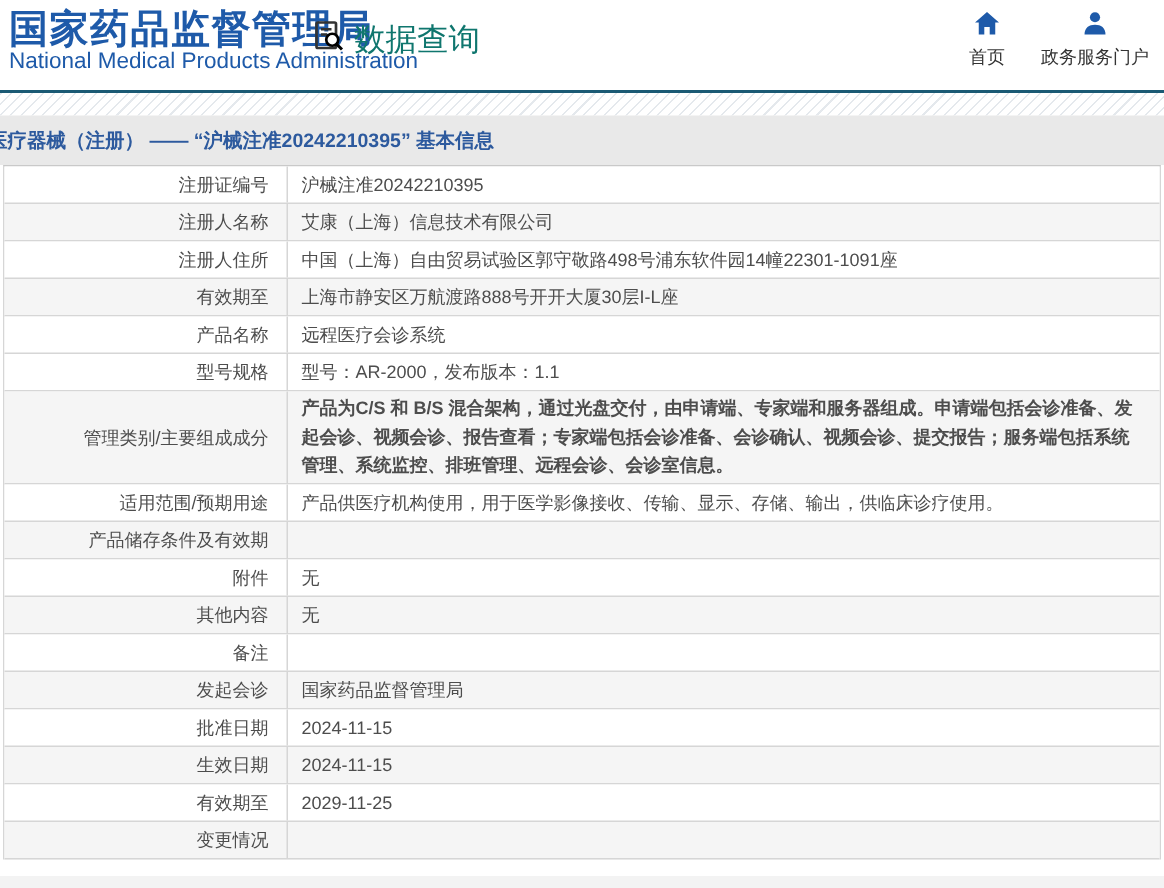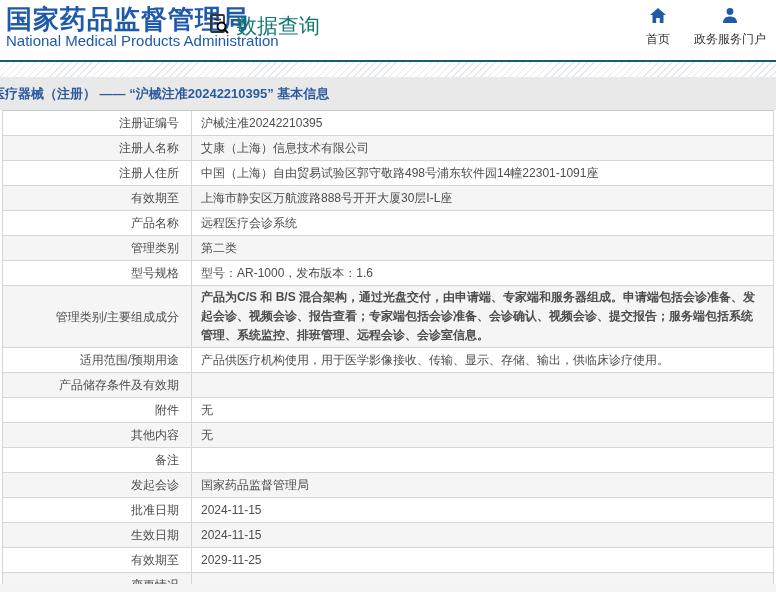--- a/index.html
+++ b/index.html
@@ -104,27 +104,23 @@
       <div class="cell value">中国（上海）自由贸易试验区郭守敬路498号浦东软件园14幢22301-1091座</div>
     </div>
     <div class="trow alt">
       <div class="cell label">有效期至</div>
       <div class="cell value">上海市静安区万航渡路888号开开大厦30层I-L座</div>
     </div>
     <div class="trow">
       <div class="cell label">产品名称</div>
       <div class="cell value">远程医疗会诊系统</div>
     </div>
-    <div class="trow alt">
-      <div class="cell label">管理类别</div>
-      <div class="cell value">第二类</div>
-    </div>
     <div class="trow">
       <div class="cell label">型号规格</div>
-      <div class="cell value">型号：AR-1000，发布版本：1.6</div>
+      <div class="cell value">型号：AR-2000，发布版本：1.1</div>
     </div>
     <div class="trow alt tall">
       <div class="cell label">管理类别/主要组成成分</div>
       <div class="cell value">产品为C/S 和 B/S 混合架构，通过光盘交付，由申请端、专家端和服务器组成。申请端包括会诊准备、发起会诊、视频会诊、报告查看；专家端包括会诊准备、会诊确认、视频会诊、提交报告；服务端包括系统管理、系统监控、排班管理、远程会诊、会诊室信息。</div>
     </div>
     <div class="trow">
       <div class="cell label">适用范围/预期用途</div>
       <div class="cell value">产品供医疗机构使用，用于医学影像接收、传输、显示、存储、输出，供临床诊疗使用。</div>
     </div>
     <div class="trow alt">

